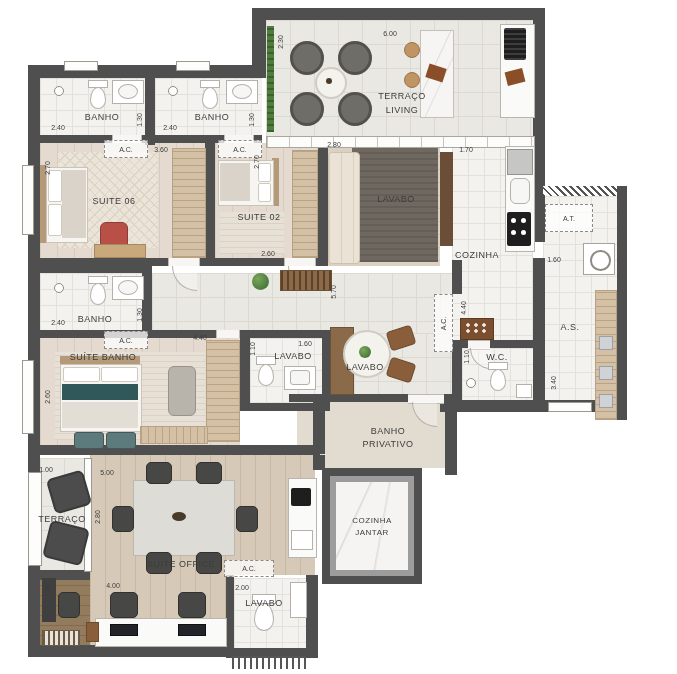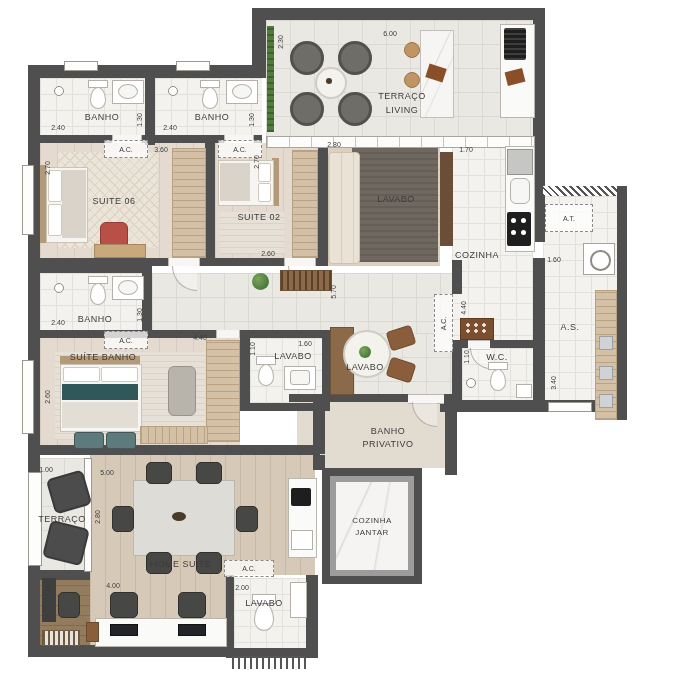--- a/index.html
+++ b/index.html
@@ -336,21 +336,21 @@
   <div class="label" style="left:402px;top:110px;">LIVING</div>
   <div class="label" style="left:396px;top:199px;">LAVABO</div>
   <div class="label" style="left:477px;top:255px;">COZINHA</div>
   <div class="label" style="left:570px;top:327px;">A.S.</div>
   <div class="label" style="left:497px;top:357px;">W.C.</div>
   <div class="label" style="left:293px;top:356px;">LAVABO</div>
   <div class="label" style="left:365px;top:367px;">LAVABO</div>
   <div class="label" style="left:388px;top:431px;">BANHO</div>
   <div class="label" style="left:388px;top:444px;">PRIVATIVO</div>
   <div class="label" style="left:62px;top:519px;">TERRAÇO</div>
-  <div class="label" style="left:181px;top:564px;">HOME SUITE</div>
+  <div class="label" style="left:181px;top:564px;">SUITE OFFICE</div>
   <div class="label" style="left:372px;top:520px;font-size:8px;">COZINHA</div>
   <div class="label" style="left:372px;top:532px;font-size:8px;">JANTAR</div>
   <div class="label" style="left:264px;top:603px;">LAVABO</div>
 
   <div class="dim" style="left:390px;top:33px;">6.00</div>
   <div class="dimv" style="left:280px;top:42px;">2.30</div>
   <div class="dim" style="left:58px;top:127px;">2.40</div>
   <div class="dimv" style="left:139px;top:120px;">1.30</div>
   <div class="dim" style="left:170px;top:127px;">2.40</div>
   <div class="dimv" style="left:251px;top:120px;">1.30</div>

